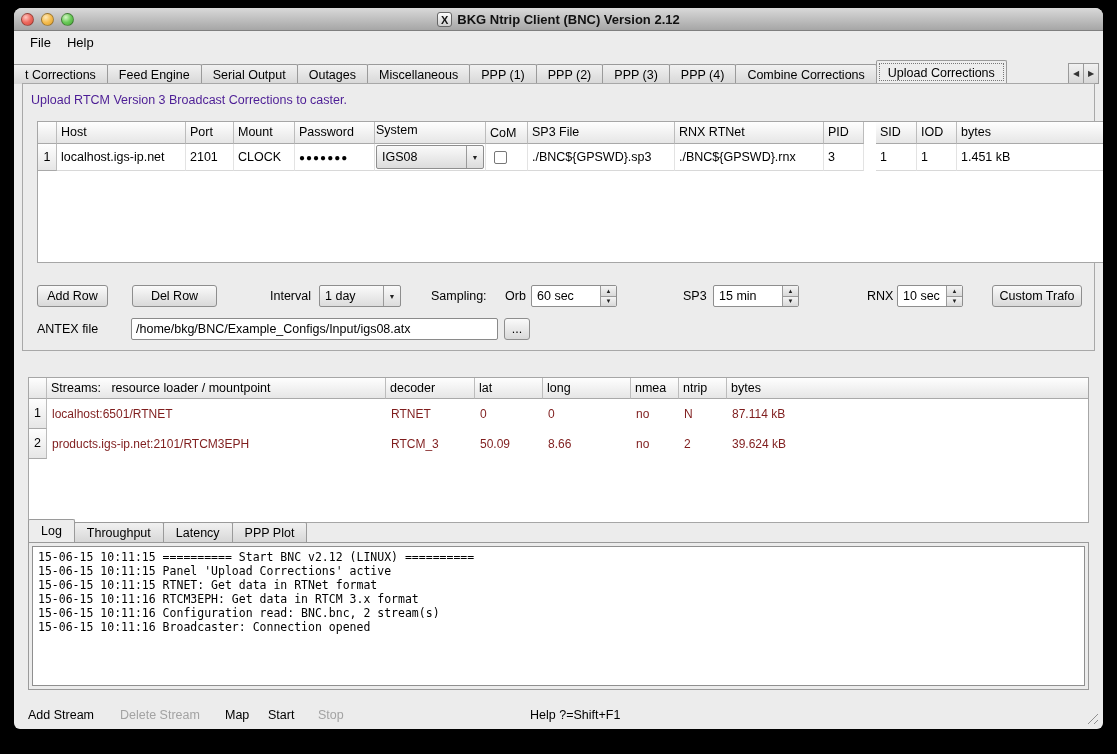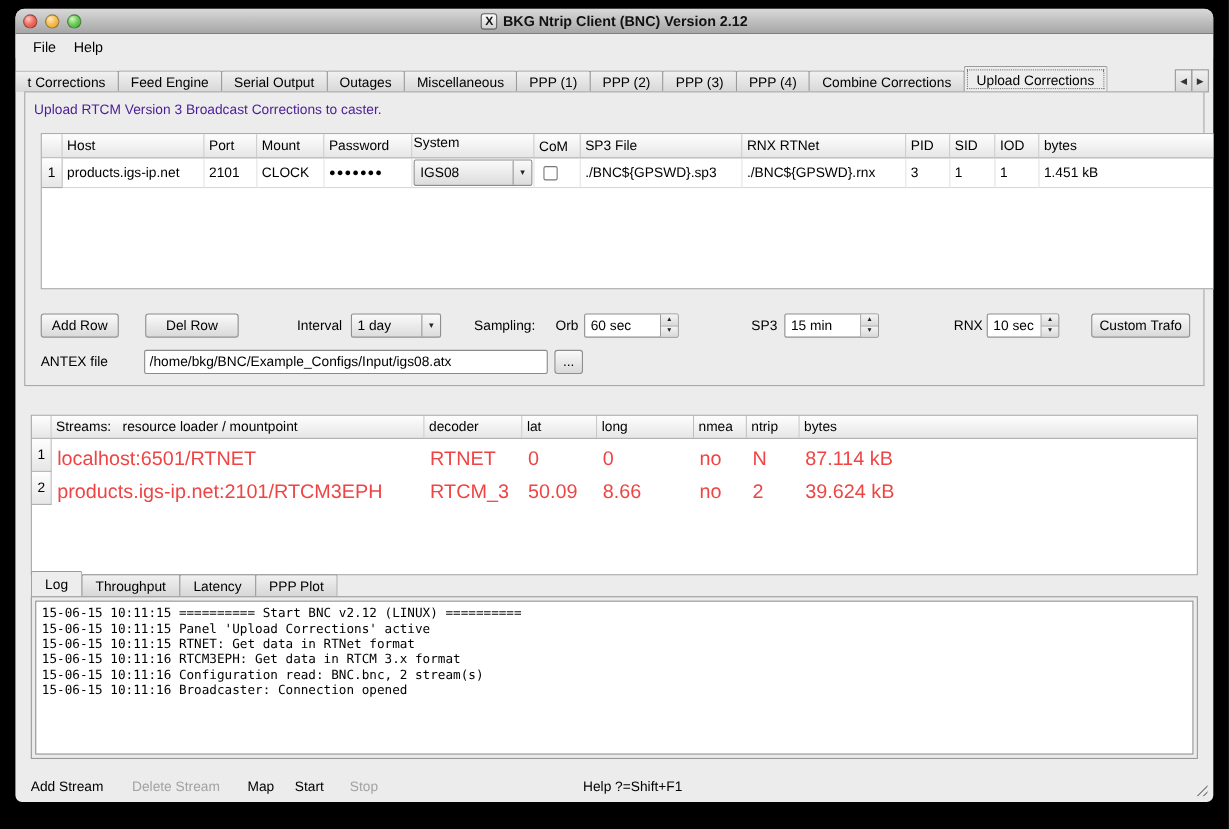--- a/index.html
+++ b/index.html
@@ -55,21 +55,21 @@
         border-bottom:1px solid #a9a9a9; padding:3px 4px; font-size:12.5px; color:#000;
         white-space:pre; overflow:hidden; flex-shrink:0; }
   .u-row { display:flex; height:27px; }
   .dc { border-right:1px solid #e3e3e3; border-bottom:1px solid #d8d8d8; padding:6px 4px;
         font-size:12.5px; color:#000; white-space:nowrap; overflow:hidden; flex-shrink:0; }
   .idxc { background:linear-gradient(180deg,#fefefe,#e6e6e6); border-right:1px solid #bcbcbc;
           border-bottom:1px solid #a9a9a9; font-size:12.5px; text-align:center; padding-top:6px;
           flex-shrink:0; }
   .c0{width:19px;} .c1{width:129px;} .c2{width:48px;} .c3{width:61px;} .c4{width:80px;}
   .c5{width:111px; padding:1px;} .c6{width:42px; display:flex; align-items:center;}
-  .c7{width:147px;} .c8{width:149px;} .c9{width:40px;} .c10{width:41px;} .c11{width:40px;}
+  .c7{width:147px;} .c8{width:149px;} .c9{width:40px;} .c10{width:41px;margin-left:12px;} .c11{width:40px;}
   .c12{flex:1; border-right:none;}
   .pw { font-size:10px; letter-spacing:1px; padding-top:8px; }
 
   .checkbox { width:13px; height:13px; border:1px solid #777; background:#fff;
               border-radius:2px; margin-left:4px; }
 
   .combo { position:relative; height:100%; border:1px solid #8e8e8e; border-radius:2px;
            background:linear-gradient(180deg,#fafafa,#dcdcdc); }
   .combo .cval { position:absolute; left:5px; top:0; bottom:0; display:flex; align-items:center;
                  font-size:12.5px; color:#000; }
@@ -91,21 +91,21 @@
 
   .antex-input { position:absolute; left:108px; top:234px; width:367px; height:22px;
                  border:1px solid #8a8a8a; border-radius:2px; background:#fff; font-size:12.5px;
                  padding:0 4px; font-family:"Liberation Sans", sans-serif; color:#000; }
 
   
   .stable { position:absolute; left:14px; top:357px; width:1061px; height:146px;
             border:1px solid #a6a6a6; background:#fff; overflow:hidden;margin-top:12px; }
   .s-head { display:flex; height:21px; }
   .s-row { display:flex; height:30px; }
-  .sdc { padding:8px 5px 0 5px; font-size:18px; color:#ef4444; white-space:nowrap; overflow:hidden; flex-shrink:0; }
+  .sdc { padding:8px 5px 0 5px; font-size:12px; color:#7f1d1d; white-space:nowrap; overflow:hidden; flex-shrink:0; }
   .sidx { background:linear-gradient(180deg,#fefefe,#e6e6e6); border-right:1px solid #bcbcbc;
           border-bottom:1px solid #a9a9a9; font-size:12.5px; text-align:center; padding-top:7px; flex-shrink:0; }
   .s0{width:18px;} .s1{width:339px;} .s2{width:89px;} .s3{width:68px;} .s4{width:88px;}
   .s5{width:48px;} .s6{width:48px;} .s7{flex:1; border-right:none;}
 
   
   .btabs { position:absolute; left:14px; top:511px; height:23px; display:flex; align-items:flex-end; }
   .btab { display:inline-flex; align-items:center; height:20px; padding:0 12px; font-size:12.5px;
           border:1px solid #9a9a9a; border-bottom:none; border-radius:2px 2px 0 0;
           background:linear-gradient(180deg,#f1f1f1,#d7d7d7); margin-right:-1px; }
@@ -179,21 +179,21 @@
         <span class="hc c6">CoM</span>
         <span class="hc c7">SP3 File</span>
         <span class="hc c8">RNX RTNet</span>
         <span class="hc c9">PID</span>
         <span class="hc c10">SID</span>
         <span class="hc c11">IOD</span>
         <span class="hc c12">bytes</span>
       </div>
       <div class="u-row">
         <span class="idxc c0">1</span>
-        <span class="dc c1">products.igs-ip.net</span>
+        <span class="dc c1">localhost.igs-ip.net</span>
         <span class="dc c2">2101</span>
         <span class="dc c3">CLOCK</span>
         <span class="dc c4 pw">●●●●●●●</span>
         <span class="dc c5">
           <span class="combo" style="display:block;">
             <span class="cval">IGS08</span>
             <span class="carr">▼</span>
           </span>
         </span>
         <span class="dc c6">

